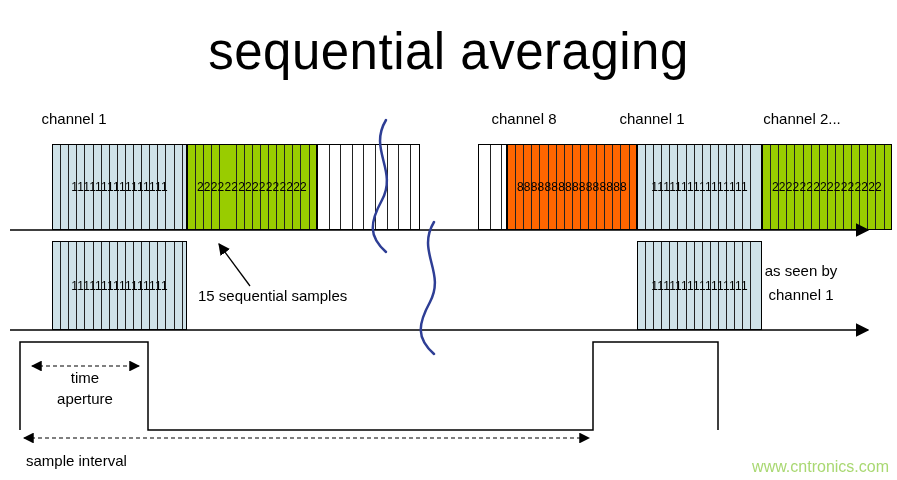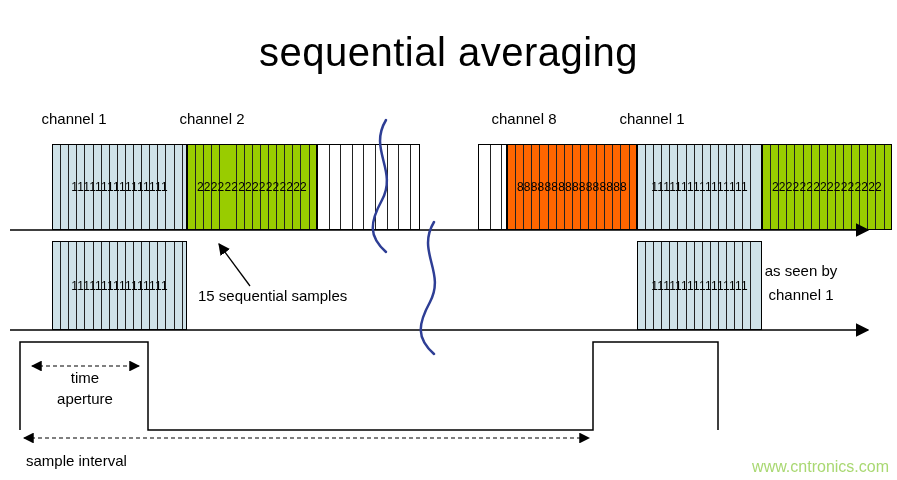--- a/index.html
+++ b/index.html
@@ -2,21 +2,21 @@
 <html style="--channel1: #cfe2e8; --channel2: #99cc00; --channel8: #ff6600; --squiggle: #2e3e95; --watermark: #a9d872;"><head>
 <meta charset="utf-8">
 <style>
   html,body{margin:0;padding:0;background:#fff;}
   .stage{
     position:relative;width:897px;height:480px;background:#ffffff;
     font-family:"Liberation Sans",sans-serif;color:#000;overflow:hidden;
   }
   .title{
     position:absolute;top:26px;left:0;width:100%;text-align:center;
-    font-size:40px;line-height:52px;letter-spacing:0.5px;
+    font-size:51px;line-height:52px;letter-spacing:0.5px;
   }
   .chlabel{
     position:absolute;top:110px;width:130px;text-align:center;font-size:15px;
   }
   .block{
     position:absolute;box-sizing:border-box;border:1px solid #000;
     display:flex;align-items:center;justify-content:center;overflow:hidden;margin-left:42px;
   }
   .row1{top:144px;height:86px;}
   .row2{top:241px;height:89px;}
@@ -38,23 +38,23 @@
   svg.overlay{position:absolute;left:0;top:0;pointer-events:none;}
 </style>
 </head>
 <body>
 
 <div class="stage">
 
   <div class="title">sequential averaging</div>
 
   <div class="chlabel" style="left:9px">channel 1</div>
-  <div class="chlabel" style="left:147px">channel 2</div>
   <div class="chlabel" style="left:459px">channel 8</div>
   <div class="chlabel" style="left:587px">channel 1</div>
+  <div class="chlabel" style="left:737px">channel 2...</div>
 
   <div class="block row1 c1" style="left:10px;width:135px">
     <span class="digits">1111111111111111</span>
   </div>
   <div class="block row1 c2" style="left:145px;width:130px">
     <span class="digits">2222222222222222</span>
   </div>
   <div class="block row1 cw" style="left:275px;width:103px"></div>
   <div class="block row1 cw" style="left:436px;width:29px"></div>
   <div class="block row1 c8" style="left:465px;width:130px">

